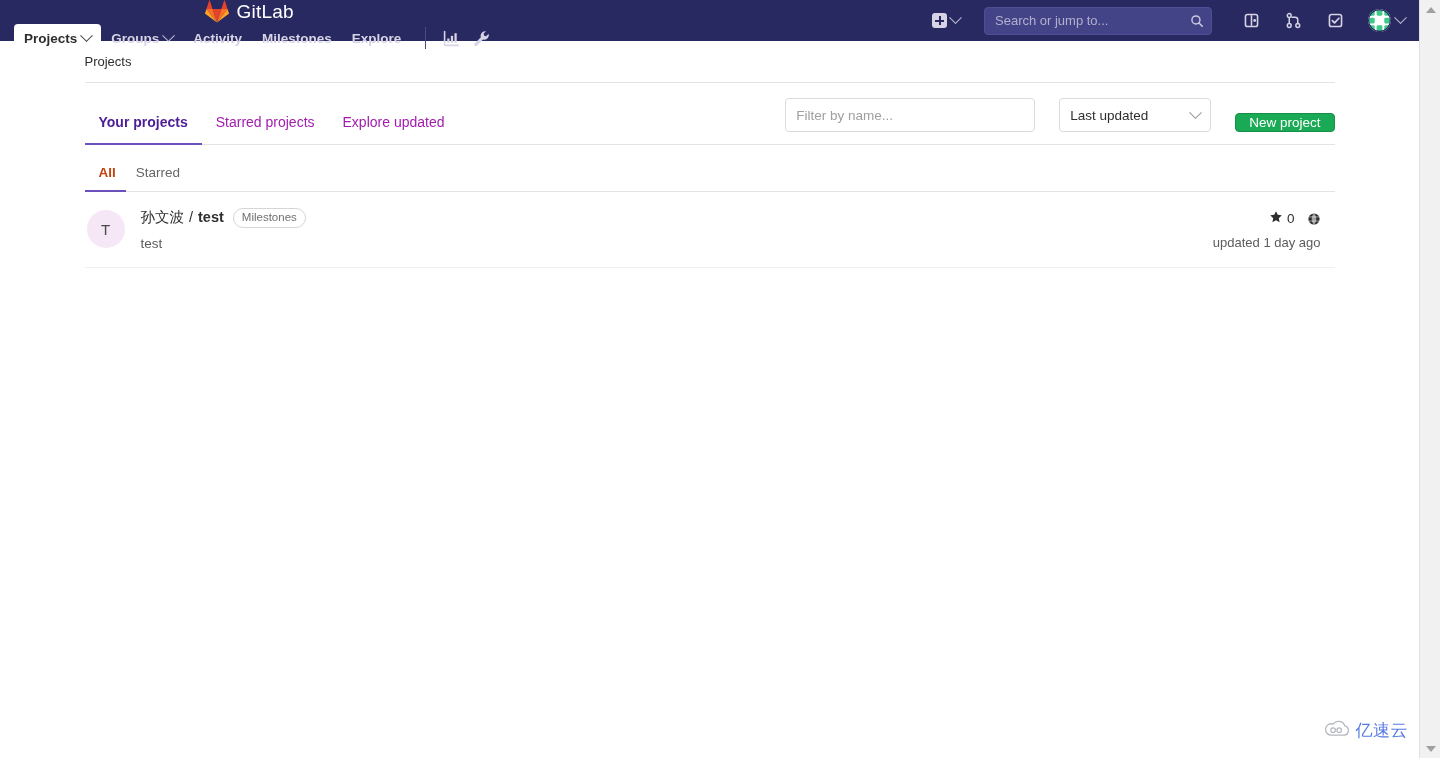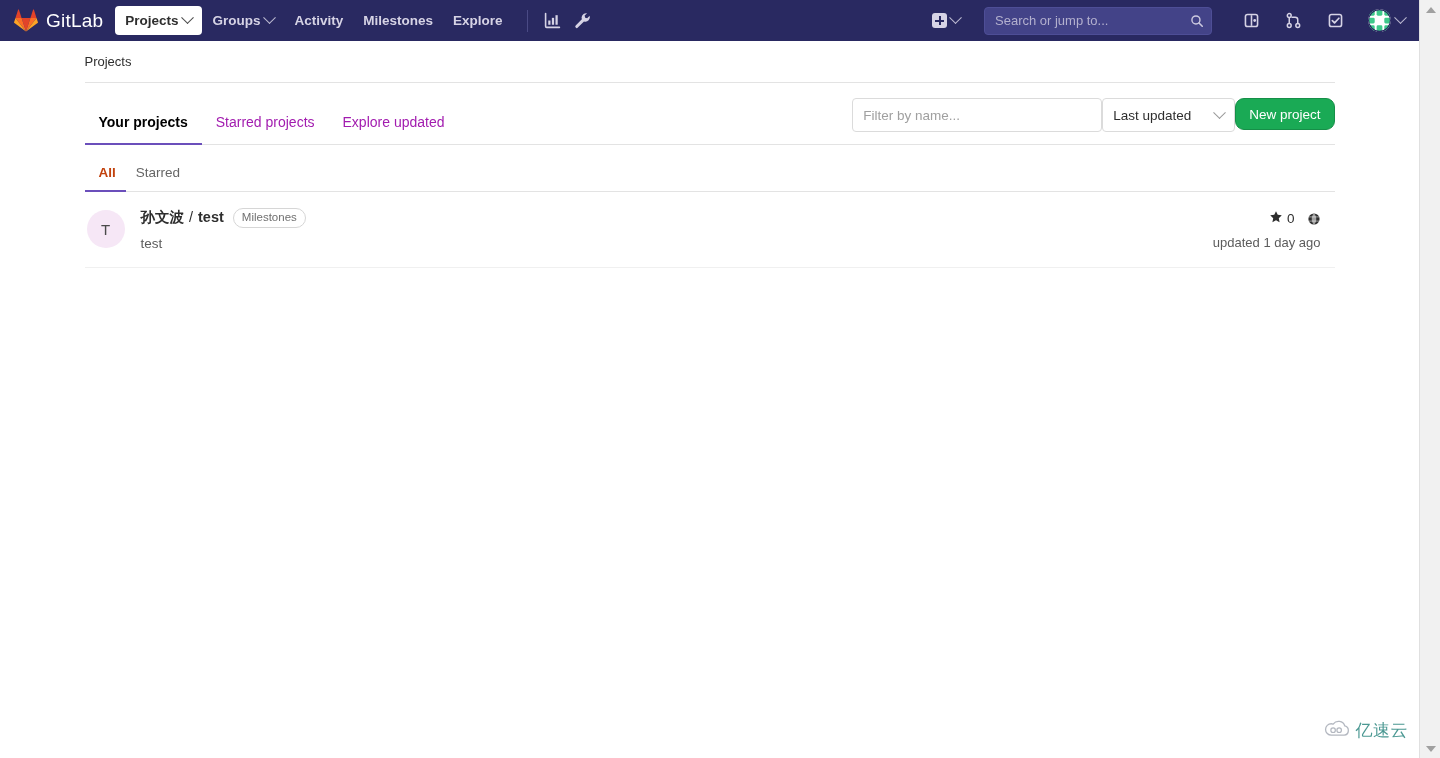--- a/index.html
+++ b/index.html
@@ -23,20 +23,21 @@
     display: flex;
     align-items: center;
     z-index: 10;
   }
 
   .nav-left {
     display: flex;
     align-items: center;
     height: 100%;
     padding-left: 14px;
+    flex-direction: column;
   }
 
   .brand {
     display: flex;
     align-items: center;
     gap: 8px;
     margin-right: 12px;
     text-decoration: none;
   }
 
@@ -221,55 +222,55 @@
     color: #a21caf;
     padding: 0 14px 14px 14px;
     cursor: pointer;
     position: relative;
     white-space: nowrap;
     align-self: flex-end;
     user-select: none;
   }
   .tab:first-child { padding-left: 14px; }
   .tab.active {
-    color: #000000;
+    color: #4c1d95;
     font-weight: 700;
   }
   .tab.active::after {
     content: "";
     position: absolute;
     left: 0; right: 0; bottom: -1px;
     height: 2px;
     background: #6b4fbb;
   }
 
   .tab-actions {
     display: flex;
-    align-items: flex-start;
-    gap: 0;
+    align-items: flex-end;
+    gap: 24px;
     padding-bottom: 12px;
   }
 
   .filter-input {
     width: 250px;
     height: 34px;
     border: 1px solid #dbdbdb;
     border-radius: 4px;
     font-size: 13.5px;
     font-family: inherit;
     color: #2e2e2e;
     padding: 0 10px;
     outline: none;
     background: #fff;
   }
   .filter-input::placeholder { color: #a0a0a0; }
 
   .sort-select {
     position: relative;
-    width: 133px;
+    width: 152px;
     height: 34px;
     border: 1px solid #dbdbdb;
     border-radius: 4px;
     background: #fff;
     display: flex;
     align-items: center;
     padding: 0 10px;
     font-size: 13.5px;
     color: #2e2e2e;
     cursor: pointer;
@@ -278,24 +279,24 @@
   .sort-chev {
     position: absolute;
     right: 10px;
     width: 9px; height: 9px;
     border-right: 1.8px solid #9a9a9a;
     border-bottom: 1.8px solid #9a9a9a;
     transform: rotate(45deg) translate(-2px,-2px);
   }
 
   .btn-new {
-    height: 32px;
+    height: 19px;
     background: #1aaa55;
     border: 1px solid #168f48;
-    border-radius: 9px;
+    border-radius: 4px;
     color: #fff;
     font-size: 13.5px;
     font-family: inherit;
     padding: 0 13px;
     cursor: pointer;
     white-space: nowrap;
   }
 
   
   .subtabs {
@@ -357,21 +358,21 @@
     line-height: 1.2;
   }
 
   .proj-title {
     font-size: 14.5px;
     color: #2e2e2e;
     font-weight: 700;
     cursor: pointer;
     white-space: nowrap;
   }
-  .proj-ns { font-weight: 700; }
+  .proj-ns { font-weight: 400; }
   .proj-slash { font-weight: 400; color: #2e2e2e; }
 
   .badge {
     display: inline-flex;
     align-items: center;
     height: 20px;
     padding: 0 8px;
     border: 1px solid #d6d6d6;
     border-radius: 10px;
     font-size: 11.5px;
@@ -466,21 +467,21 @@
     bottom: 16px;
     display: flex;
     align-items: center;
     gap: 6px;
     opacity: .75;
     z-index: 30;
     user-select: none;
   }
   .wm-text {
     font-size: 17px;
-    color: #0f766e;
+    color: #1d4ed8;
     letter-spacing: .5px;
   }
 </style>
 </head>
 <body>
 
 <div class="navbar">
 
   <div class="nav-left">
 

